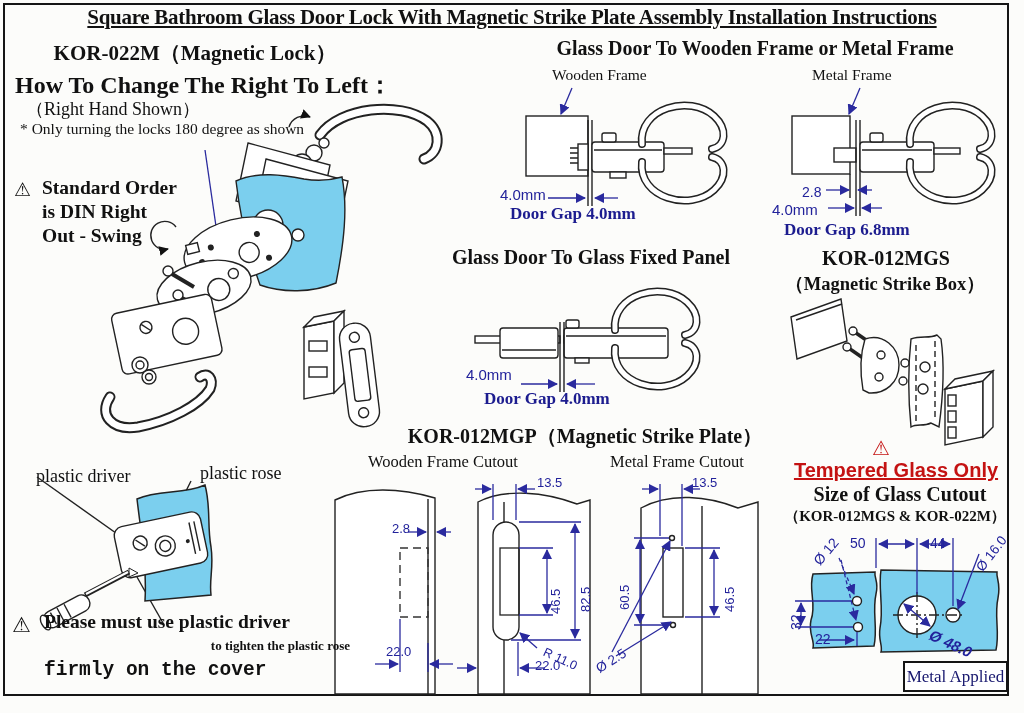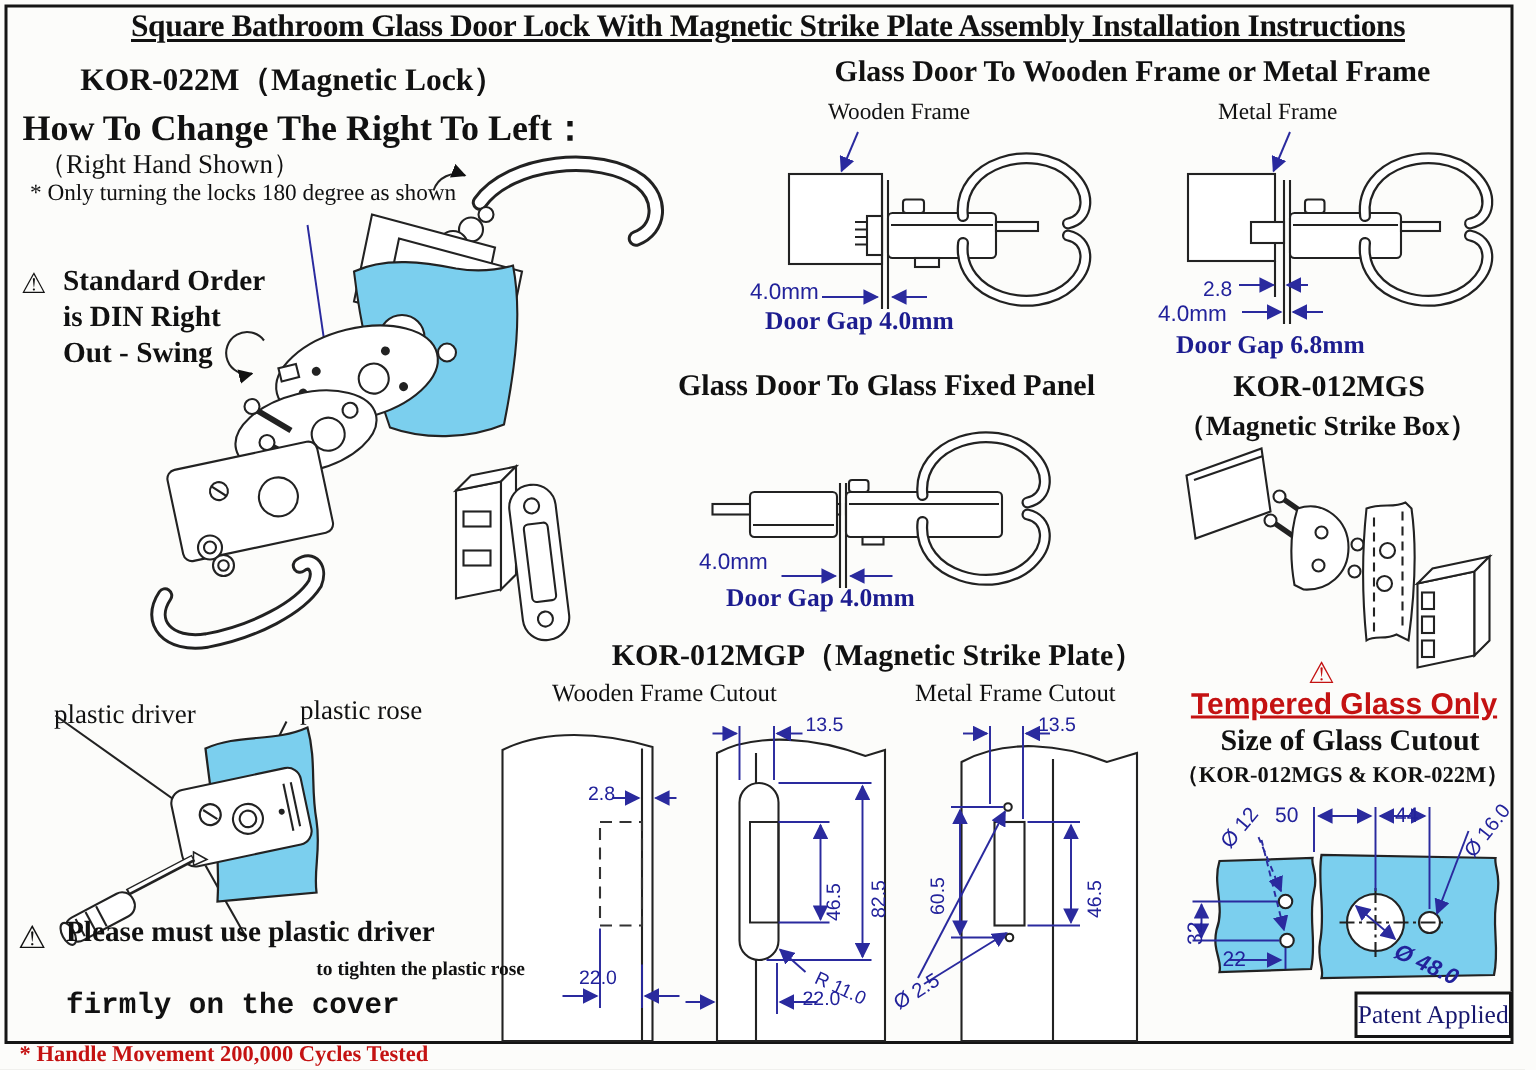--- a/index.html
+++ b/index.html
@@ -312,21 +312,21 @@
   </svg>
   <div class="abs dimS nw" style="left:810px;top:558px;font-size:14px;transform:rotate(-50deg);transform-origin:left top;">Ø 12</div>
   <div class="abs dimS nw" style="left:850px;top:535px;font-size:14px;">50</div>
   <div class="abs dimS nw" style="left:930px;top:535px;font-size:14px;">44</div>
   <div class="abs dimS nw" style="left:973px;top:565px;font-size:13.5px;transform:rotate(-52deg);transform-origin:left top;">Ø 16.0</div>
   <div class="abs dimS nw rotL" style="left:788px;top:630px;font-size:14px;">32</div>
   <div class="abs dimS nw" style="left:815px;top:631px;font-size:14px;">22</div>
   <div class="abs dimS nw b" style="left:934px;top:626px;font-size:15px;font-style:italic;transform:rotate(25deg);transform-origin:left top;">Ø 48.0</div>
 
   <div class="abs" style="left:903px;top:661px;width:105px;height:31px;border:2px solid #151515;background:#fff;box-sizing:border-box;">
-    <div class="ser ctr nw navy" style="margin-top:4px;font-size:17px;">Patent Applied</div>
+    <div class="ser ctr nw navy" style="margin-top:4px;font-size:17px;">Metal Applied</div>
   </div>
 
   <div class="abs ser nw" style="left:36px;top:466px;font-size:18px;">plastic driver</div>
   <div class="abs ser nw" style="left:200px;top:463px;font-size:18px;">plastic rose</div>
 
   <svg class="abs" style="left:25px;top:455px;" width="310" height="170" viewBox="0 0 310 170">
     <line x1="12" y1="22" x2="112" y2="93" class="kline" stroke-width="1.2"></line>
     <path d="M166,26 L150,58 L140,82" class="kline" stroke-width="1.2"></path>
     <line x1="138" y1="168" x2="112" y2="122" class="kline" stroke-width="1.2"></line>
     <path d="M112,44 C134,34 158,40 180,30 C186,52 182,70 186,92 C189,112 184,124 186,140 L120,146 C122,112 116,78 112,44 Z" fill="#7bcfee" stroke="#222" stroke-width="1.5"></path>
@@ -352,15 +352,14 @@
     </g>
   </svg>
 
   <div class="abs" style="left:10px;top:610px;width:340px;">
     <span class="warn-tri" style="font-size:21px;position:absolute;left:2px;top:3px;">⚠</span>
     <div class="ser b nw" style="margin-left:34px;font-size:19.5px;line-height:24px;">Please must use plastic driver</div>
     <div class="ser b nw" style="margin-left:54px;font-size:13px;line-height:24px;text-align:right;">to tighten the plastic rose</div>
     <div class="ser b nw" style="margin-left:34px;font-size:19.5px;line-height:24px;font-family:Liberation Mono, monospace;">firmly on the cover</div>
   </div>
 
-  <div class="abs ser b nw red" style="left:13px;top:695px;font-size:15px;">* Handle Movement 200,000 Cycles Tested</div>
 
 </div>
 
 </body></html>

